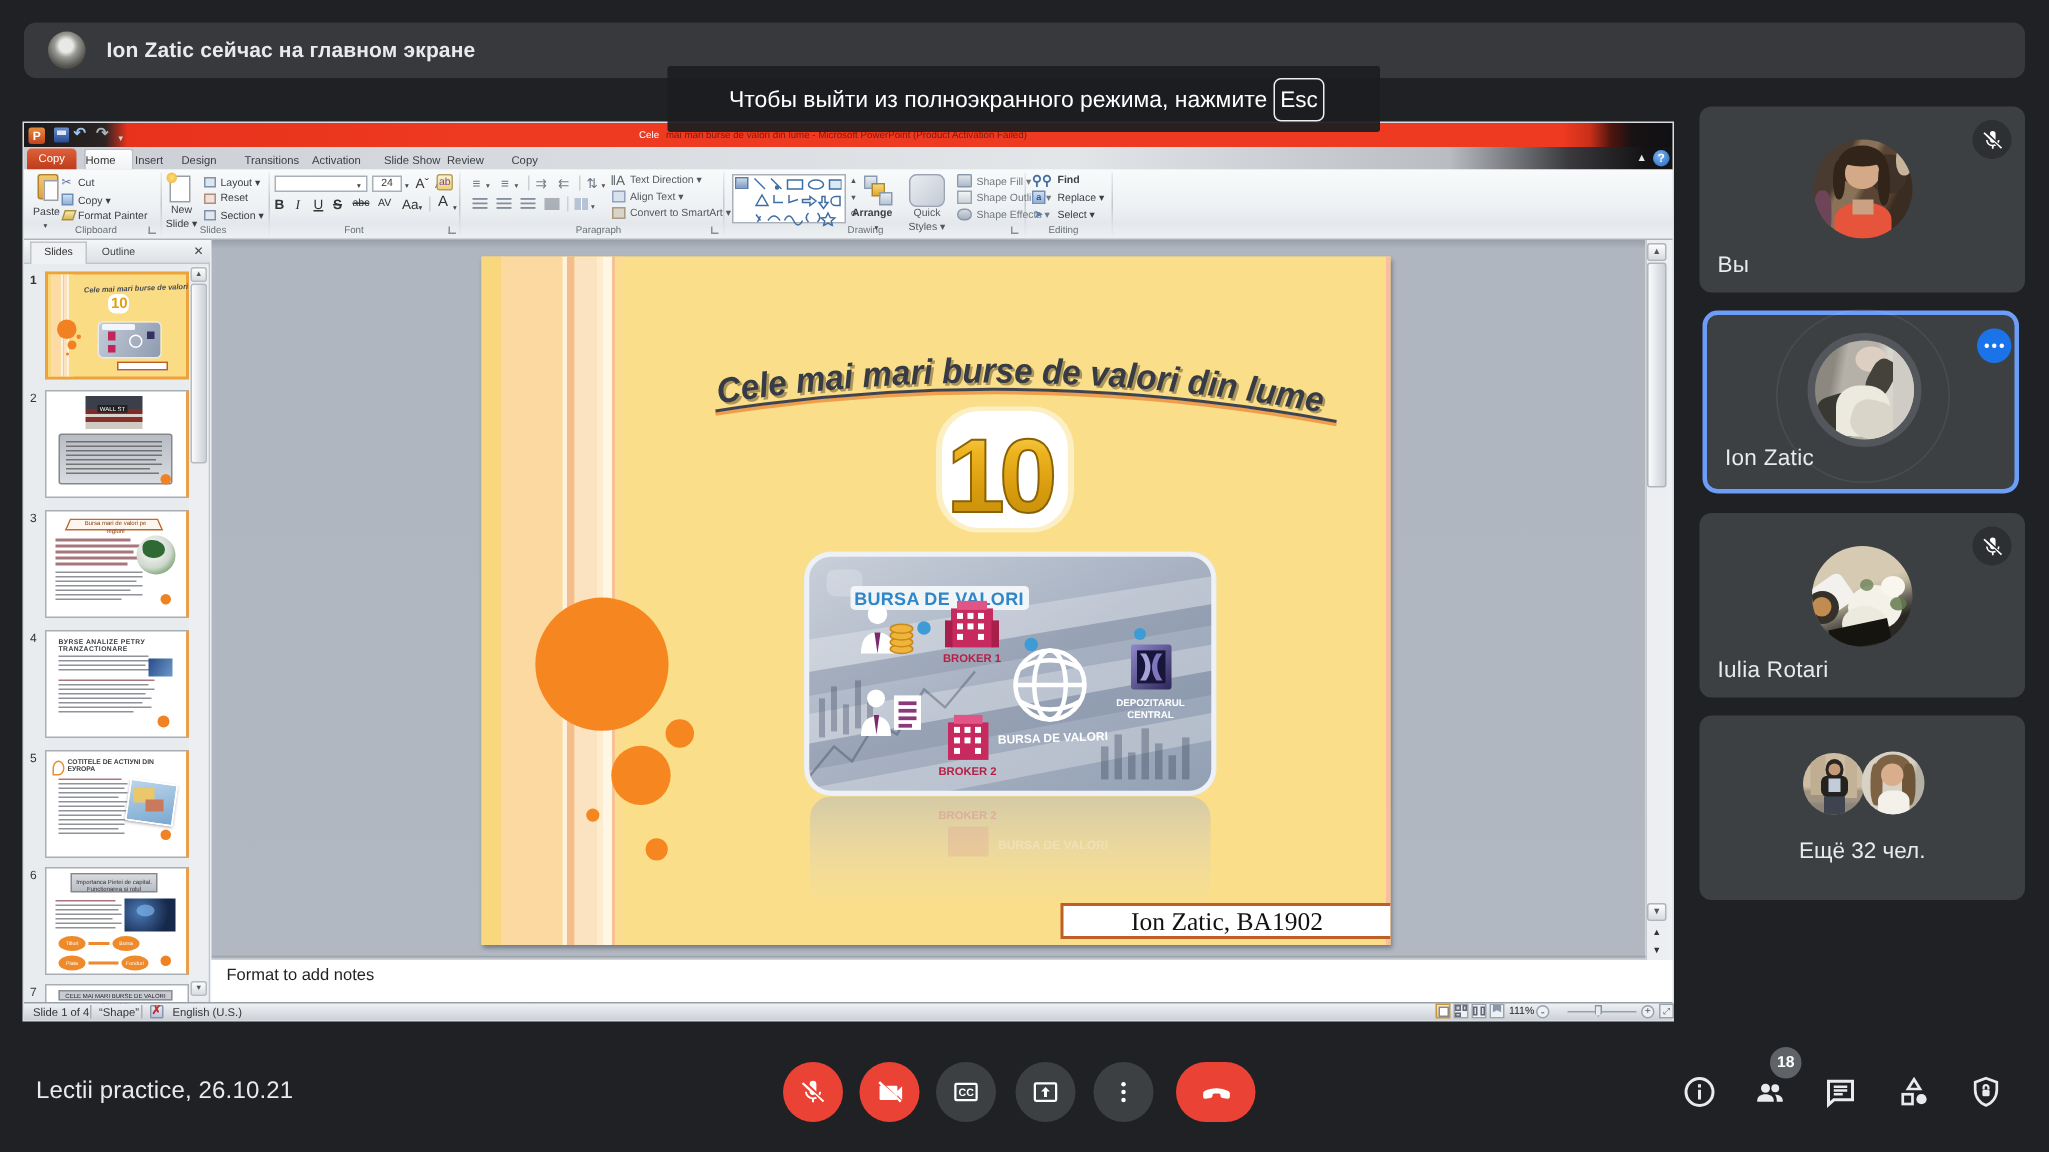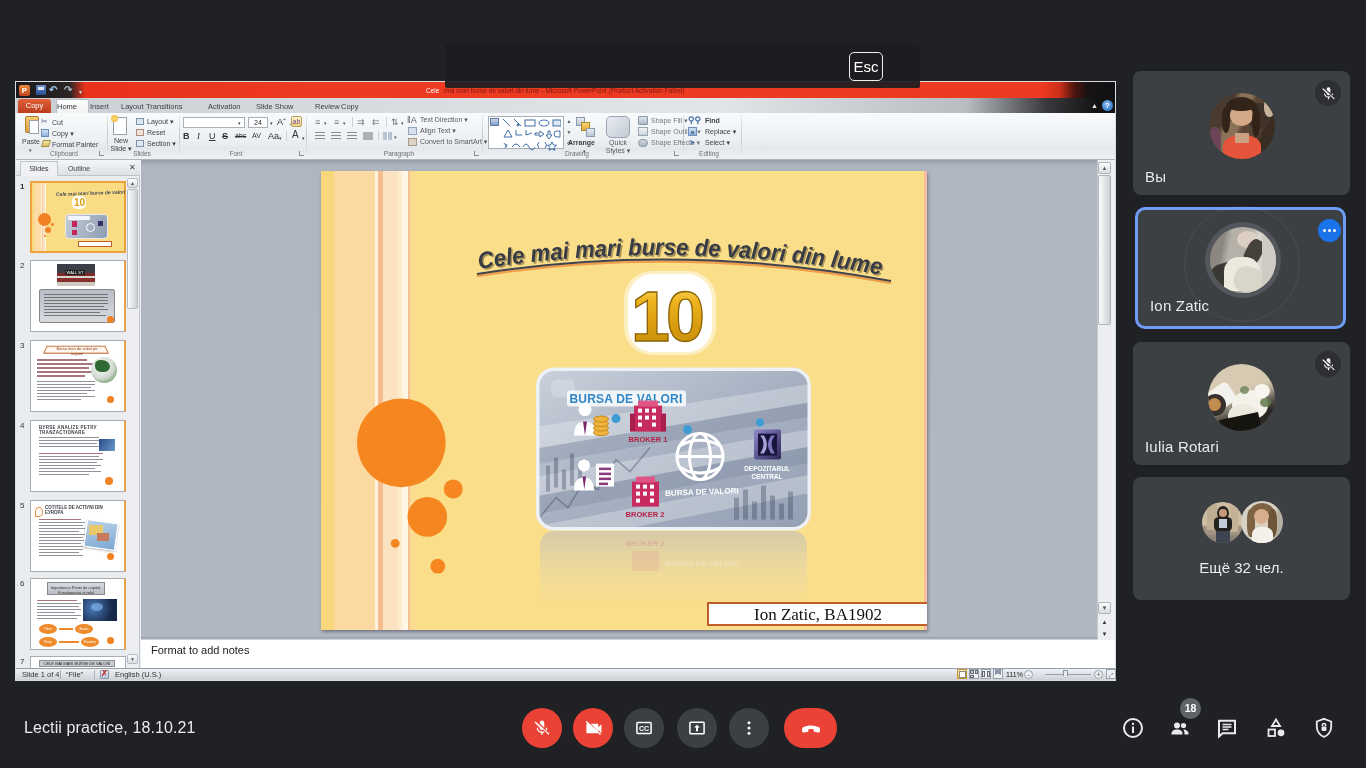--- a/index.html
+++ b/index.html
@@ -53,25 +53,25 @@
  <div class="abs" style="left:33px;top:3px;width:10px;height:9px;color:#9ec2ee;font-size:10px;line-height:9px;font-weight:700">↶</div>
  <div class="abs" style="left:48px;top:3px;width:10px;height:9px;color:#aab4be;font-size:10px;line-height:9px;font-weight:700">↷</div>
  <div class="abs" style="left:63px;top:6px;color:#cfd4da;font-size:6px">▾</div>
  <div class="abs" style="left:410px;top:4.5px;font-size:6.5px;color:#fff;white-space:nowrap">Cele</div>
  <div class="abs" style="left:428px;top:4.5px;font-size:6.5px;color:#7a1a12;white-space:nowrap">mai mari burse de valori din lume  -  Microsoft PowerPoint (Product Activation Failed)</div>
 
  <div class="abs" style="left:0;top:16px;width:1099px;height:15px;background:linear-gradient(90deg,#caced4 0,#d6dade 300px,#e2e6e9 700px,#b9bdc2 950px,#3a3a3e 1030px,#131315 1080px)"></div>
  <div class="abs" style="left:2px;top:17px;width:33px;height:14px;background:linear-gradient(#e0603a,#bc3c1c);border-radius:3px 3px 0 0;color:#fff;font-size:7.5px;text-align:center;line-height:14px">Copy</div>
  <div class="abs" style="left:40px;top:17px;width:33px;height:14px;background:linear-gradient(#fdfdfe,#f0f2f4);border:1px solid #b9bec5;border-bottom:none;border-radius:2px 2px 0 0;color:#333;font-size:7.5px;line-height:13px">Home</div>
  <div class="abs tabtx" style="left:74px">Insert</div>
- <div class="abs tabtx" style="left:105px">Layout</div>
- <div class="abs tabtx" style="left:130px">Transitions</div>
+ <div class="abs tabtx" style="left:105px">Design</div>
+ <div class="abs tabtx" style="left:147px">Transitions</div>
  <div class="abs tabtx" style="left:192px">Activation</div>
  <div class="abs tabtx" style="left:240px">Slide Show</div>
- <div class="abs tabtx" style="left:299px">Review</div>
+ <div class="abs tabtx" style="left:282px">Review</div>
  <div class="abs tabtx" style="left:325px">Copy</div>
  <div class="abs" style="left:1075px;top:20px;color:#e8e8e8;font-size:7px">▲</div>
  <div class="abs" style="left:1086px;top:17.5px;width:11px;height:11px;border-radius:50%;background:radial-gradient(circle at 40% 35%,#7db4ef,#1f67c0);color:#fff;font-size:8px;font-weight:700;text-align:center;line-height:11px">?</div>
 
  <div class="abs" style="left:0;top:31px;width:1099px;height:47px;background:linear-gradient(#f8fafb 0,#eef1f4 55%,#e4e8ec 78%,#eef1f3 100%);border-bottom:1px solid #b0b5bc"></div>
  <div id="ribbon">
   <div class="sep" style="left:91px"></div>
         <div class="sep" style="left:163px"></div>
         <div class="sep" style="left:290px"></div>
         <div class="sep" style="left:466px"></div>
@@ -527,21 +527,21 @@
  </div>
 
  <div class="abs" style="left:125px;top:555px;width:956px;height:3px;background:linear-gradient(#8d939c,#d7dbe0)"></div>
  <div class="abs" style="left:125px;top:558px;width:974px;height:28px;background:#fff"></div>
  <div class="abs" style="left:135px;top:562px;font-size:11px;color:#222">Format to add notes</div>
 
  <div class="abs" style="left:0;top:586px;width:1099px;height:12px;background:linear-gradient(#eef1f4,#cdd2d8);border-top:1px solid #9aa0a8"></div>
  <div id="status">
   <div class="stx" style="left:6px">Slide 1 of 4</div>
   <div class="abs" style="left:44px;top:588px;width:1px;height:9px;background:#aab0b6"></div>
-  <div class="stx" style="left:50px">“File”</div>
+  <div class="stx" style="left:50px">“Shape”</div>
   <div class="abs" style="left:78px;top:588px;width:1px;height:9px;background:#aab0b6"></div>
   <div class="abs" style="left:84px;top:587.5px;width:9px;height:9px;background:linear-gradient(#e8ecf2,#b8c4d8);border:1px solid #8a96a8;border-radius:1px"></div>
   <div class="abs" style="left:85px;top:587px;color:#c03030;font-size:8px;font-weight:700">✗</div>
   <div class="stx" style="left:99px">English (U.S.)</div>
   <div class="abs" style="left:941px;top:587px;width:10px;height:10px;background:linear-gradient(#fbe9b8,#f3c35a);border:1px solid #c89632"></div>
   <div class="abs" style="left:942.5px;top:588.5px;width:7px;height:7px;background:#fff;border:.5px solid #888"></div>
   <div class="abs" style="left:953px;top:587px;width:10px;height:10px;border:1px solid #9aa2ac;background:#eef1f4"></div>
   <div class="abs" style="left:954px;top:588px;width:4px;height:4px;border:.5px solid #667;background:#ccd4dc"></div>
         <div class="abs" style="left:959px;top:588px;width:3px;height:4px;border:.5px solid #667;background:#ccd4dc"></div>
         <div class="abs" style="left:954px;top:593px;width:4px;height:3px;border:.5px solid #667;background:#ccd4dc"></div>
@@ -552,22 +552,27 @@
   <div class="abs" style="left:979px;top:588px;width:6px;height:5px;background:#8898aa;clip-path:polygon(0 0,100% 0,100% 100%,50% 70%,0 100%)"></div>
   <div class="stx" style="left:990px;color:#222;font-size:7px">111%</div>
   <div class="abs" style="left:1008px;top:587.5px;width:9px;height:9px;border-radius:50%;border:1px solid #9aa2ac;background:#eef1f4;font-size:8px;line-height:7px;text-align:center;color:#555">-</div>
   <div class="abs" style="left:1029px;top:591.5px;width:46px;height:1.5px;background:#9aa2ac"></div>
   <div class="abs" style="left:1047px;top:588px;width:5px;height:8px;background:#e8ecf0;border:1px solid #8a96a4;clip-path:polygon(0 0,100% 0,100% 70%,50% 100%,0 70%)"></div>
   <div class="abs" style="left:1078px;top:587.5px;width:9px;height:9px;border-radius:50%;border:1px solid #9aa2ac;background:#eef1f4;font-size:7px;line-height:8px;text-align:center;color:#555">+</div>
   <div class="abs" style="left:1090px;top:587px;width:10px;height:10px;border:1px solid #9aa2ac;background:#eef1f4;font-size:6px;line-height:10px;text-align:center;color:#556">⤢</div>
  </div>
 </div>
 
+<div class="banner">
+      <div class="av"></div>
+      <div class="tx">Ion Zatic сейчас на главном экране</div>
+    </div>
 
 <div class="toast">
+      <div class="tx">Чтобы выйти из полноэкранного режима, нажмите</div>
       <div class="esc">Esc</div>
     </div>
 
 <div id="tiles">
 
  <div class="tile" style="left:1133px;top:71px;width:217px;height:124px">
   <div class="abs" style="left:76px;top:22px;width:66px;height:66px;border-radius:50%;overflow:hidden;background:linear-gradient(115deg,#4a3b30 0 28%,#8a7258 34% 46%,#5a4534 52% 70%,#3a2c20 76%)">
    <div class="abs" style="left:38px;top:10px;width:24px;height:26px;background:#3f3229;border-radius:45%"></div>
    <div class="abs" style="left:55px;top:4px;width:11px;height:20px;background:#c8b49a;border-radius:45%"></div>
    <div class="abs" style="left:16px;top:4px;width:33px;height:26px;border-radius:50% 50% 42% 42%;background:#33241a"></div>
@@ -641,21 +646,21 @@
    <div class="abs" style="left:6px;top:8px;width:8px;height:28px;background:#7d6244;border-radius:40%"></div>
    <div class="abs" style="left:27px;top:8px;width:9px;height:28px;background:#6e5538;border-radius:40%"></div>
    <div class="abs" style="left:13px;top:8px;width:15px;height:15px;border-radius:50%;background:#d9ae8c"></div>
    <div class="abs" style="left:11px;top:26px;width:21px;height:16px;background:#f4f1ea;border-radius:42% 42% 0 0"></div>
   </div>
   <div class="abs" style="left:0;top:82px;width:217px;text-align:center;font-size:15px;color:#e8eaed">Ещё 32 чел.</div>
  </div>
 </div>
 
 <div id="bottom">
-<div class="btm-tx">Lectii practice, 18.10.21</div>
+<div class="btm-tx">Lectii practice, 26.10.21</div>
 <div class="cbtn red" style="left:522px">
         <svg width="18" height="18" viewBox="0 0 24 24">
           <path fill="#fff" d="M15 10.6V5a3 3 0 0 0-6 0v.8l6 5.8zm-8.5 1.2H4.8a7.2 7.2 0 0 0 2.4 4.9 7.4 7.4 0 0 0 3.9 1.8v2.5h1.8v-2.5a7.6 7.6 0 0 0 2.7-.9l-1.4-1.3a5.6 5.6 0 0 1-2.2.5 5.5 5.5 0 0 1-5.5-5zm12.7 0h-1.7a5.4 5.4 0 0 1-.6 2.1l1.3 1.3a7 7 0 0 0 1-3.4zM3.3 3.4 2 4.6l7 6.8v.3a3 3 0 0 0 4.8 2.4l1.3 1.3L20.7 21l1.3-1.2z"></path>
         </svg>
       </div>
 <div class="cbtn red" style="left:573px">
         <svg width="19" height="19" viewBox="0 0 24 24">
           <path fill="#fff" d="M18 10.5V7a1 1 0 0 0-1-1H8.6l9.4 9.4v-1.4l4 4V6.5l-4 4zM3.4 2.4 2 3.8l2.2 2.2H4a1 1 0 0 0-1 1v10a1 1 0 0 0 1 1h13a1 1 0 0 0 .7-.3l2.5 2.5 1.4-1.4z"></path>
         </svg>
       </div>

